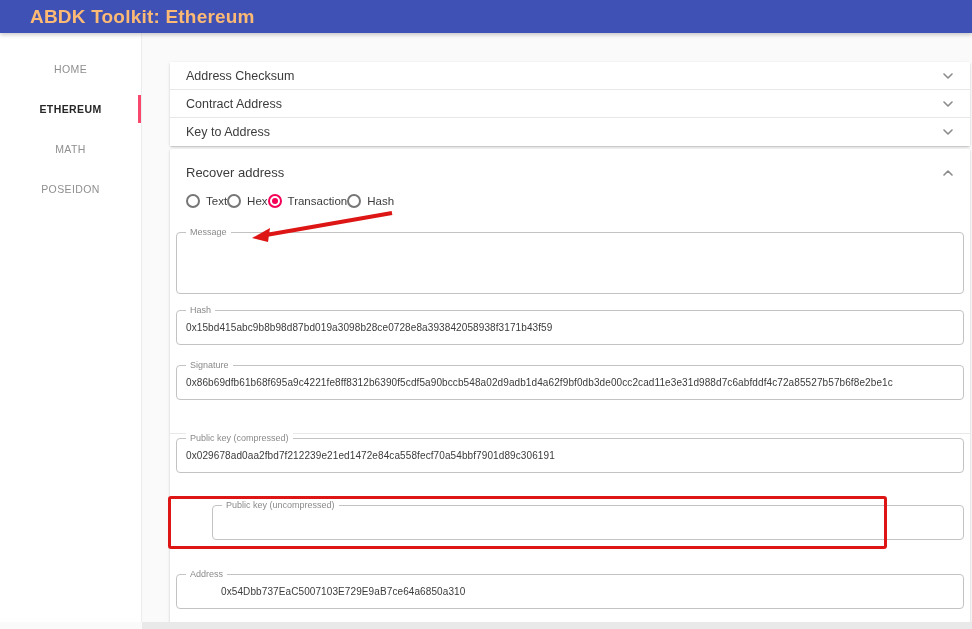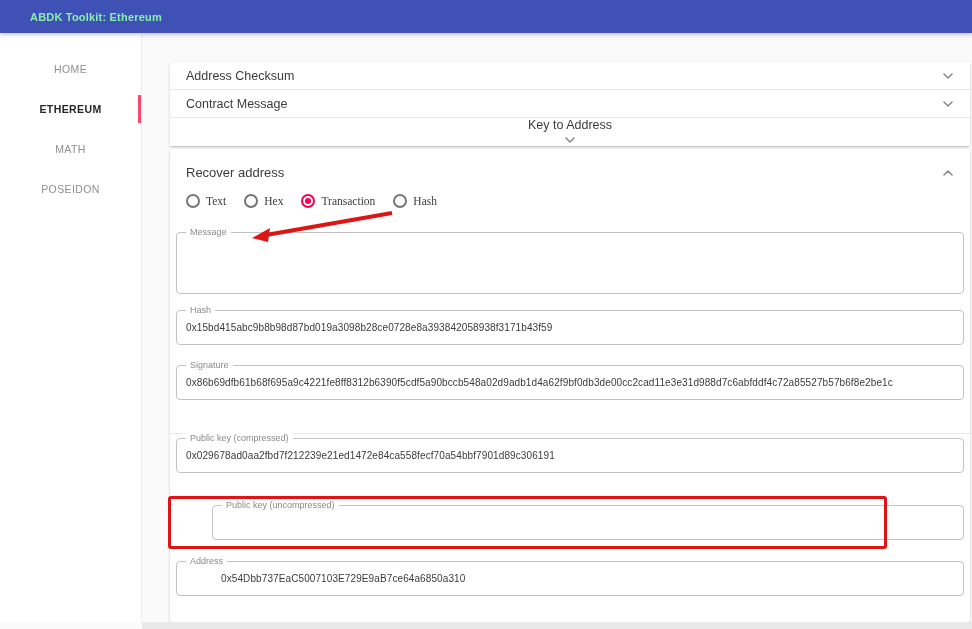--- a/index.html
+++ b/index.html
@@ -16,22 +16,22 @@
     height: 33px;
     background: #3f51b5;
     display: flex;
     align-items: center;
     padding-left: 30px;
     box-shadow: 0 2px 4px rgba(0,0,0,0.2);
     position: relative;
     z-index: 5;
   }
   .app-header h1 {
-    color: #86efac;
-    font-size: 11px;
+    color: #fdba74;
+    font-size: 19px;
     font-weight: bold;
     letter-spacing: 0.2px;
   }
 
   
   .shell { display: flex; height: 589px; }
 
   
   .sidebar {
     width: 142px;
@@ -83,42 +83,40 @@
   .acc-row {
     height: 28px;
     display: flex;
     align-items: center;
     justify-content: space-between;
     padding: 0 16px;
     border-bottom: 1px solid #e8e8e8;
     cursor: pointer;
     background: #fff;
   }
-  .acc-row:last-child { border-bottom: none; flex-direction: column; }
+  .acc-row:last-child { border-bottom: none; }
   .acc-row .acc-label { font-size: 12.5px; color: #3c3c3c; }
   .chev { width: 12px; height: 12px; flex: 0 0 auto; }
   .chev polyline { fill: none; stroke: #8a8a8a; stroke-width: 1.6; stroke-linecap: round; stroke-linejoin: round; }
 
   
   .recover-card { margin-top: 3px; padding: 0 6px 26px 6px; }
   .recover-head {
     display: flex;
     align-items: center;
     justify-content: space-between;
     padding: 16px 10px 0 10px;
     cursor: pointer;
   }
   .recover-head .rec-title { font-size: 13px; color: #3c3c3c; text-align: center; }
 
   .radio-row {
     display: flex;
     align-items: center;
-    gap: 18px;
     margin: 14px 0 0 10px;
-    font-family: Liberation Serif, serif;
   }
   .radio-opt { display: flex; align-items: center; gap: 6px; cursor: pointer; }
   .radio-circle {
     width: 14px; height: 14px;
     border: 2px solid #767676;
     border-radius: 50%;
     position: relative;
     flex: 0 0 auto;
   }
   .radio-opt.selected .radio-circle { border-color: #f50057; }
@@ -168,21 +166,21 @@
   .f-message { margin-top: 24px; padding-left: 16px; }
   .f-hash { margin-top: 16px; }
   .f-signature { margin-top: 20px; }
   .group-divider {
     border: none;
     border-top: 1px solid #e8e8e8;
     margin: 33px -6px 0 -6px;
   }
   .f-pk-compressed { margin-top: 4px; }
   .f-pk-uncompressed { margin-top: 32px; margin-left: 36px; }
-  .f-address { margin-top: 21px; padding-left: 44px; }
+  .f-address { margin-top: 34px; padding-left: 44px; }
 
   
   .annotation-box {
     position: absolute;
     left: 168px;
     top: 496px;
     width: 719px;
     height: 53px;
     border: 3px solid #dd1515;
     border-radius: 3px;
@@ -236,21 +234,21 @@
   <main class="content">
 
     <section class="card">
       <div class="acc-row">
         <span class="acc-label">Address Checksum</span>
         <svg class="chev" viewBox="0 0 12 12">
             <polyline points="2,4 6,8 10,4"></polyline>
           </svg>
       </div>
       <div class="acc-row">
-        <span class="acc-label">Contract Message</span>
+        <span class="acc-label">Contract Address</span>
         <svg class="chev" viewBox="0 0 12 12">
             <polyline points="2,4 6,8 10,4"></polyline>
           </svg>
       </div>
       <div class="acc-row">
         <span class="acc-label">Key to Address</span>
         <svg class="chev" viewBox="0 0 12 12">
             <polyline points="2,4 6,8 10,4"></polyline>
           </svg>
       </div>

